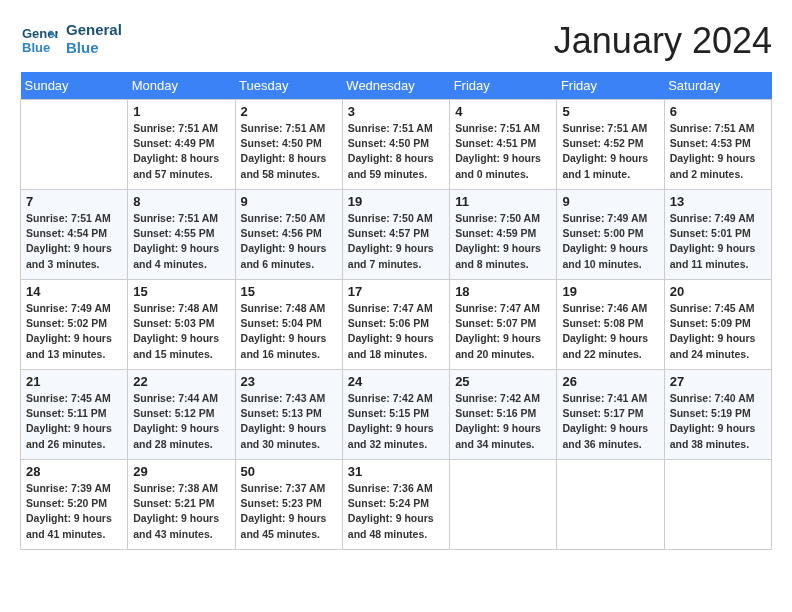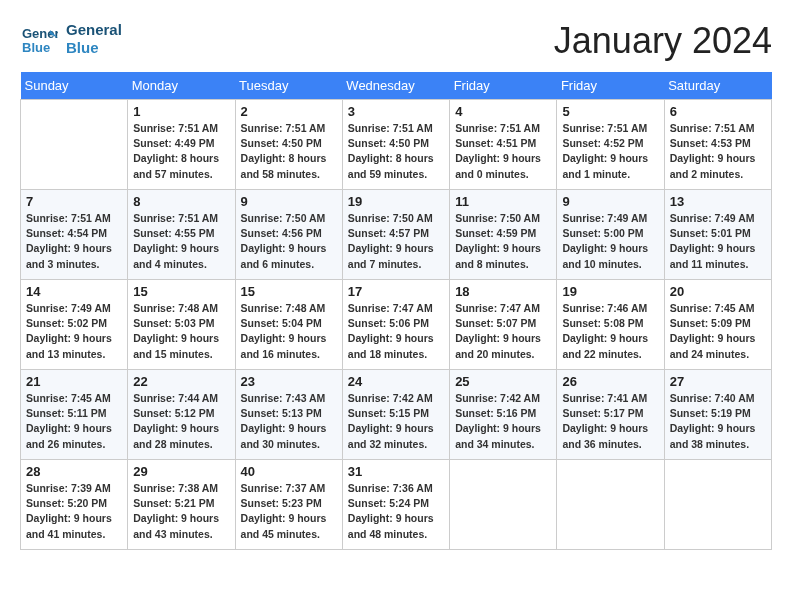--- a/index.html
+++ b/index.html
@@ -236,21 +236,21 @@
       <tr>
         <td>
           <div class="day-num">28</div>
           <div class="day-info">Sunrise: 7:39 AM<br>Sunset: 5:20 PM<br>Daylight: 9 hours and 41 minutes.</div>
         </td>
         <td>
           <div class="day-num">29</div>
           <div class="day-info">Sunrise: 7:38 AM<br>Sunset: 5:21 PM<br>Daylight: 9 hours and 43 minutes.</div>
         </td>
         <td>
-          <div class="day-num">40</div>
+          <div class="day-num">50</div>
           <div class="day-info">Sunrise: 7:37 AM<br>Sunset: 5:23 PM<br>Daylight: 9 hours and 45 minutes.</div>
         </td>
         <td>
           <div class="day-num">31</div>
           <div class="day-info">Sunrise: 7:36 AM<br>Sunset: 5:24 PM<br>Daylight: 9 hours and 48 minutes.</div>
         </td>
         <td class="empty-cell"></td>
         <td class="empty-cell"></td>
         <td class="empty-cell"></td>
       </tr>

